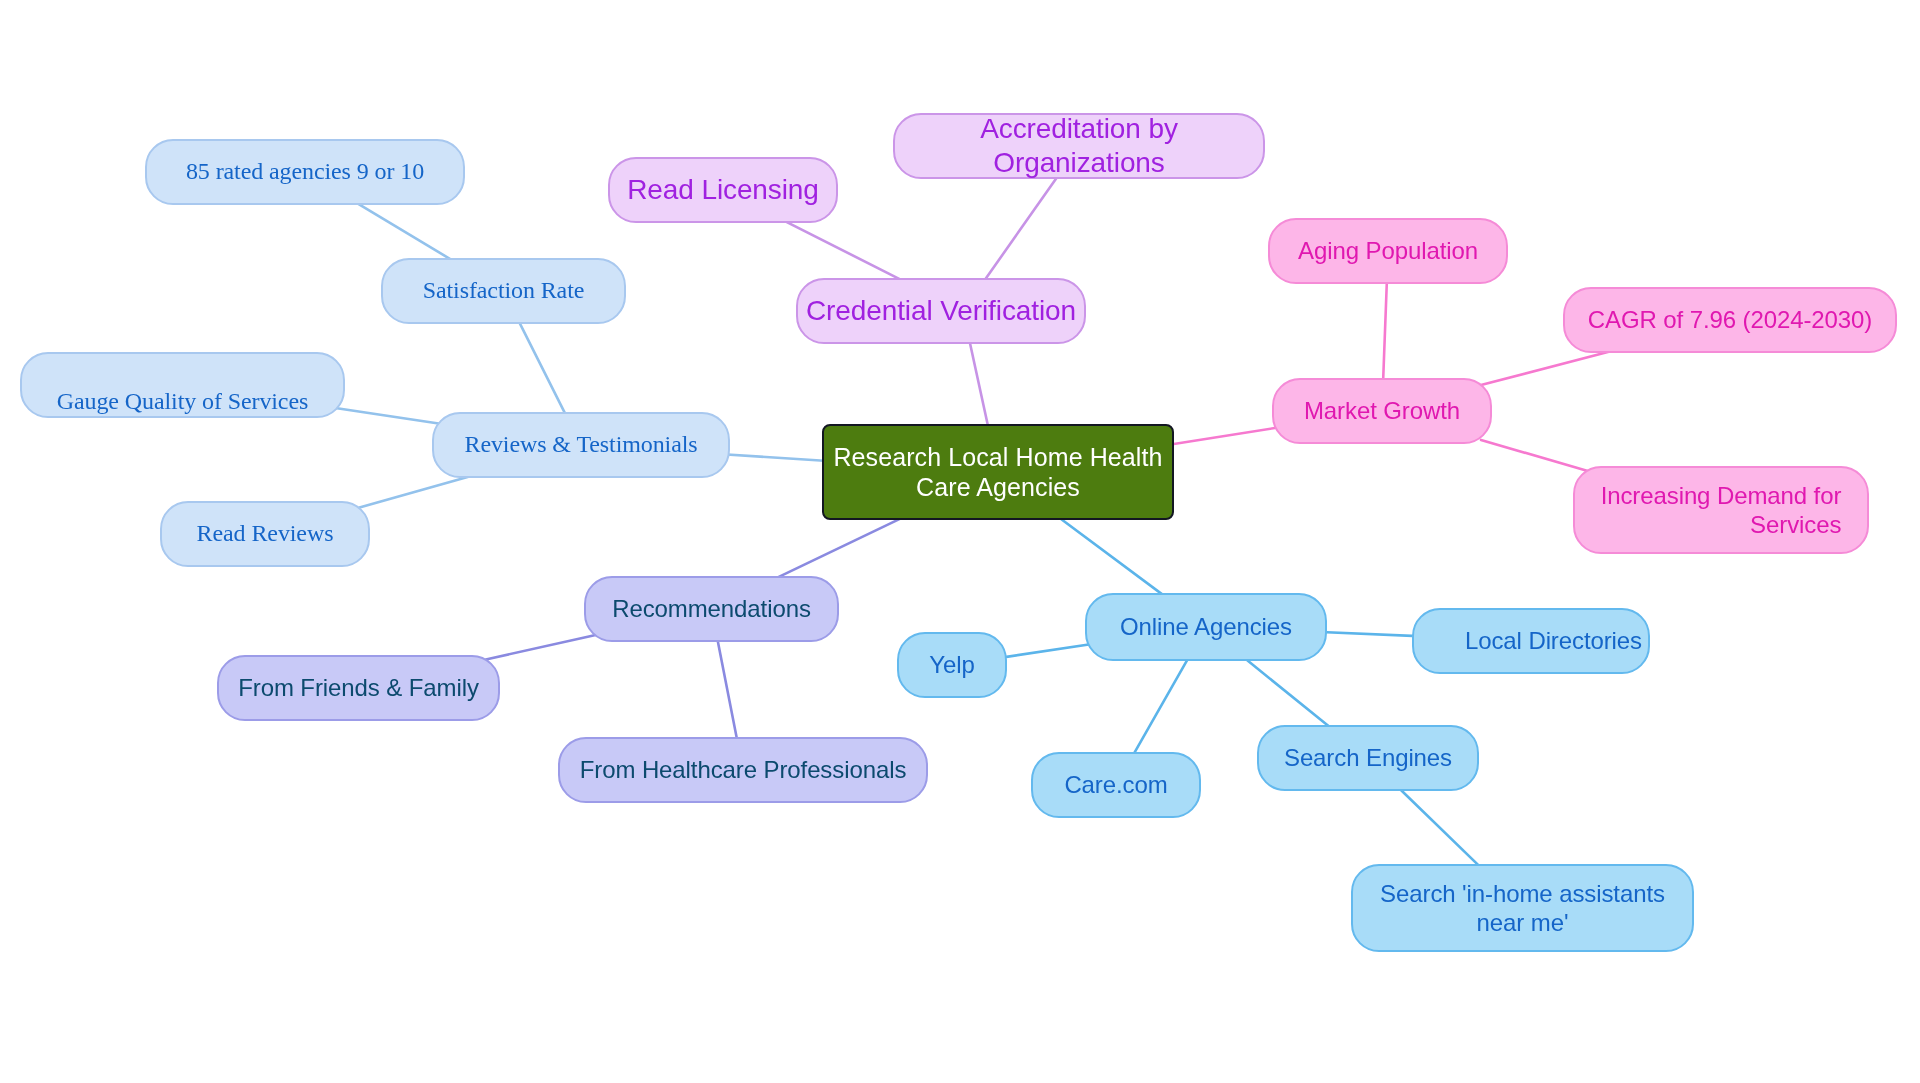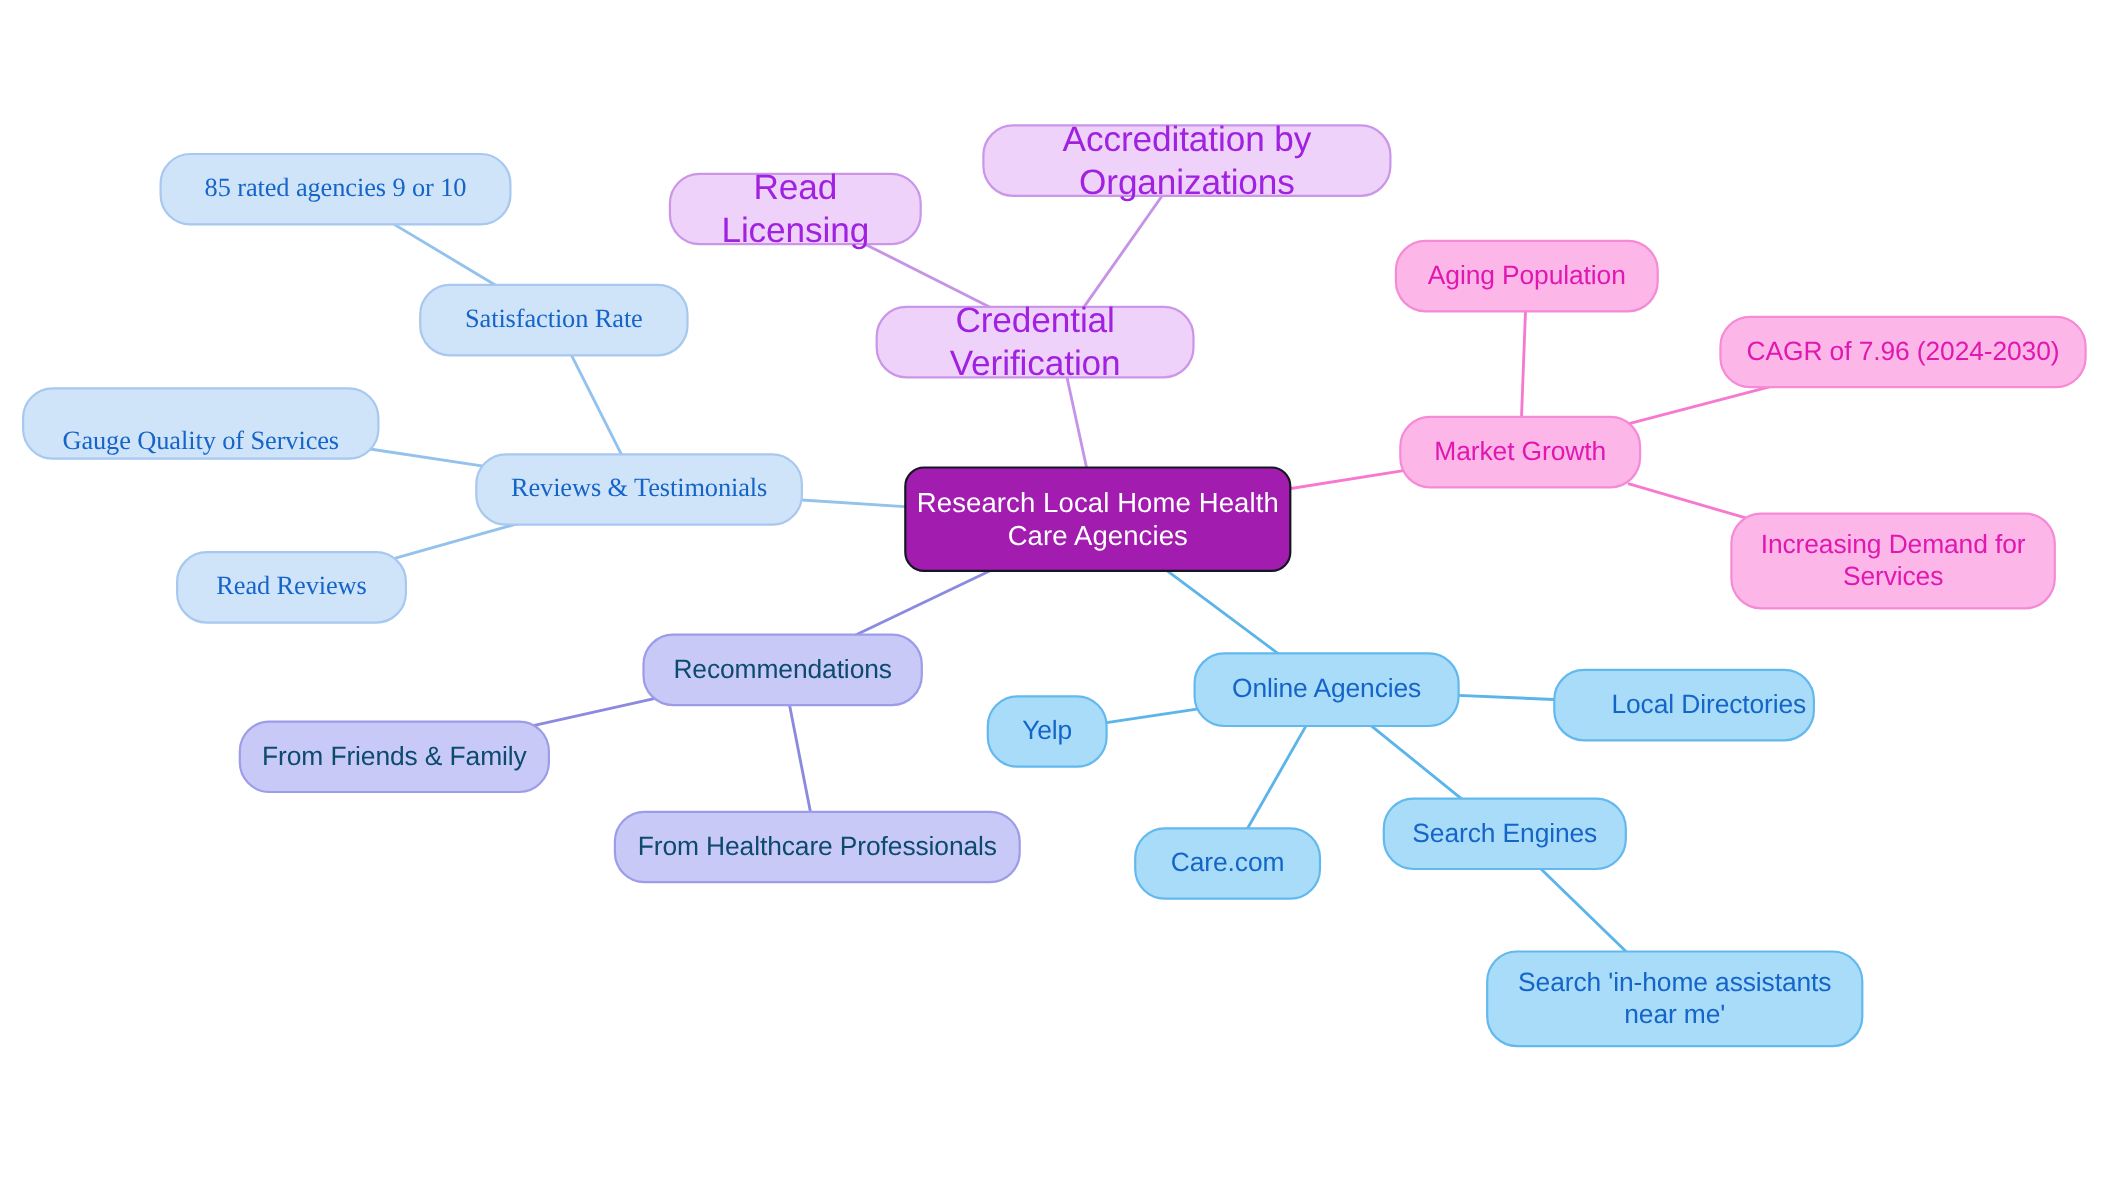--- a/index.html
+++ b/index.html
@@ -34,24 +34,24 @@
     align-items: center;
     justify-content: center;
     text-align: center;
     border-style: solid;
     border-width: 2px;
     line-height: 1.22;
     white-space: pre-line;
     letter-spacing: -0.1px;
   }
   .node.root {
-    background: #a21caf;
+    background: #4d7c0f;
     border-color: #131722;
     color: #ffffff;
-    border-radius: 18px;
+    border-radius: 8px;
     font-size: 25px;
     letter-spacing: 0.1px;
   }
   .node.blue-pale {
     background: #cfe3f9;
     border-color: #a8c8ef;
     color: #1565c8;
     border-radius: 28px;
     font-size: 24px;
     font-family: Liberation Serif, serif;
@@ -68,28 +68,29 @@
     border-color: #9c9ce8;
     color: #0c4a6e;
     border-radius: 28px;
     font-size: 24px;
   }
   .node.purple {
     background: #eed2fa;
     border-color: #cb95e8;
     color: #a021e0;
     border-radius: 28px;
-    font-size: 32px;
+    font-size: 28px;
   }
   .node.pink {
     background: #fdb6e8;
     border-color: #f58bd7;
     color: #e018b0;
     border-radius: 28px;
     font-size: 24px;
+    text-align: right;
   }
   .node .label {
     display: block;
     padding: 0 6px;
   }
 </style>
 </head>
 <body>
 
 <div id="canvas">

